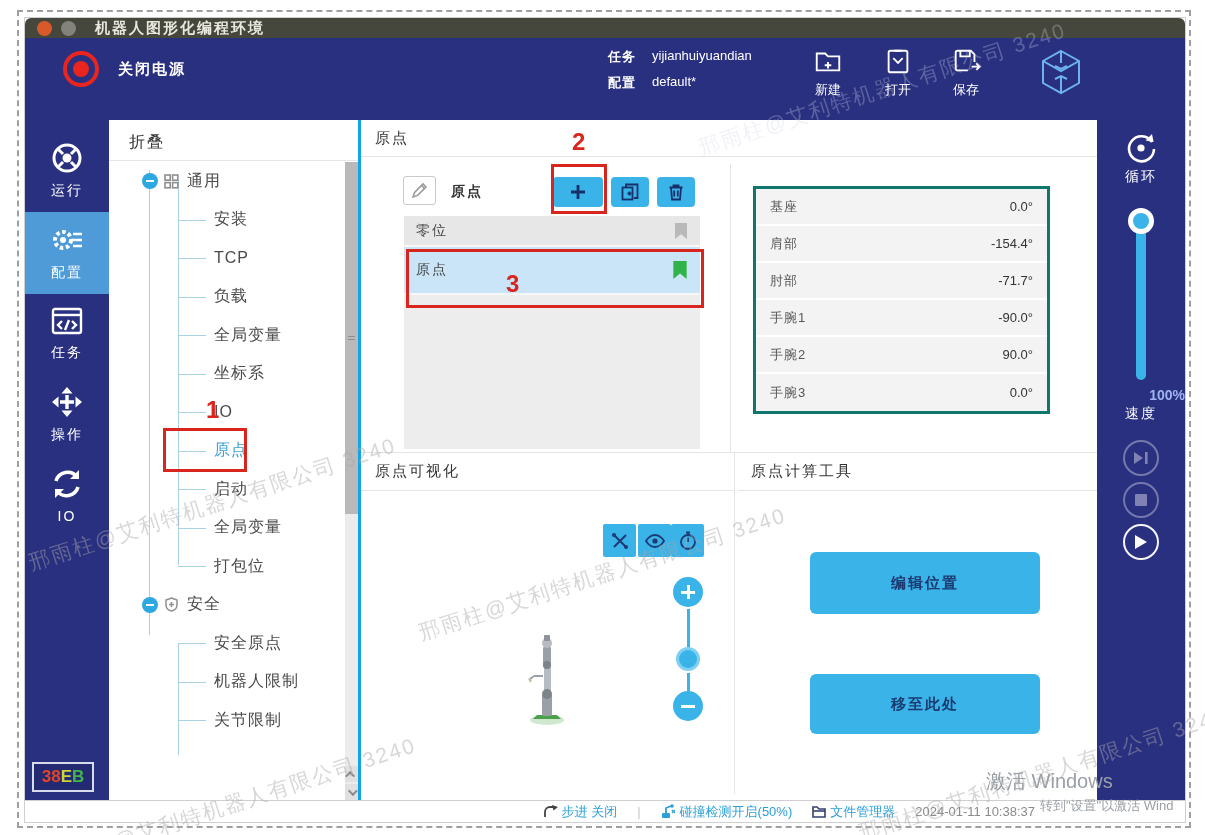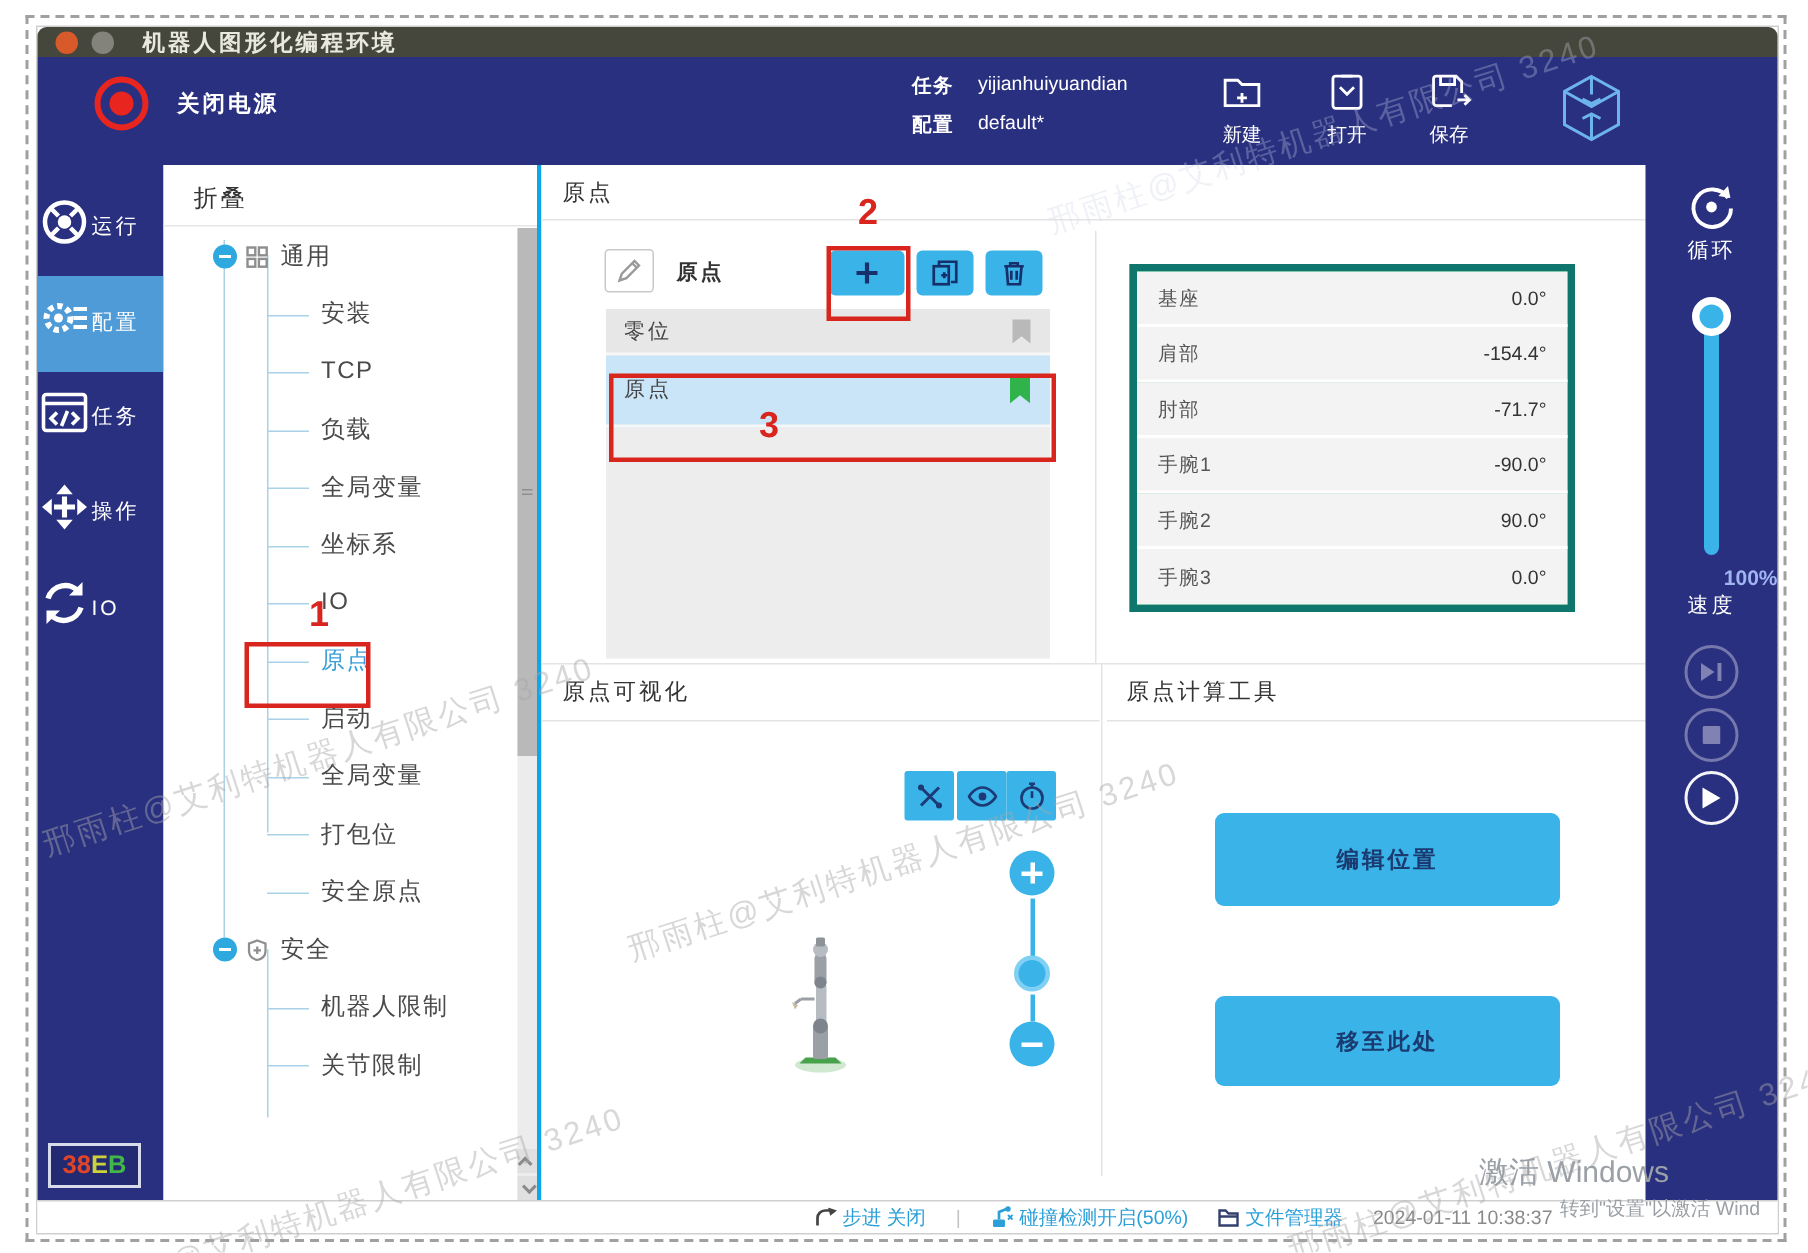--- a/index.html
+++ b/index.html
@@ -6,34 +6,34 @@
 html,body{width:1205px;height:835px}
 body{position:relative;background:#fff;font-family:"Liberation Sans","DejaVu Sans",sans-serif;overflow:hidden}
 .dashed-frame{position:absolute;left:17px;top:10px;width:1174px;height:818px;border:2px dashed #a0a0a0;z-index:0}
 .window{position:absolute;left:25px;top:18px;width:1160px;height:804px;background:#fff;display:flex;flex-direction:column;z-index:1;box-shadow:0 0 0 1px #cfcfcf}
 
 .titlebar{height:20px;background:#46473c;display:flex;align-items:center;padding:0 12px;border-radius:6px 6px 0 0;flex:none}
 .circle-btn{width:15px;height:15px;border-radius:50%;margin-right:9px}
 .close{background:#d85a2b}.min{background:#83837b}
 .wtitle{color:#e8e8de;font-size:15px;font-weight:bold;margin-left:10px;letter-spacing:2px}
 
-.header{height:72px;background:#2a3080;position:relative;flex:none}
+.header{height:82px;background:#2a3080;position:relative;flex:none}
 .power-group{position:absolute;left:35px;top:10px;display:flex;align-items:center;cursor:pointer}
 .power-label{color:#fff;font-weight:bold;font-size:15px;margin-left:16px;letter-spacing:2px}
 .task-info{position:absolute;left:583px;top:10px;color:#fff;font-size:13px}
 .task-info .row{display:flex;margin-bottom:8px}
 .task-info .lab{font-weight:bold;width:44px;letter-spacing:1px}
 .h-action{position:absolute;top:8px;width:70px;display:flex;flex-direction:column;align-items:center;color:#fff;font-size:13px;cursor:pointer}
 .h-action svg{margin-bottom:5px}
 .logo{position:absolute;left:1010px;top:8px}
 
 .body{flex:1;display:flex;min-height:0}
 
 .navrail{width:84px;background:#2a3080;display:flex;flex-direction:column;align-items:center;padding-top:10px;position:relative;flex:none}
-.nav-item{width:100%;padding:10px 0 12px;display:flex;flex-direction:row;align-items:center;color:#fff;font-size:14px;letter-spacing:2px;cursor:pointer}
+.nav-item{width:100%;padding:10px 0 12px;display:flex;flex-direction:column;align-items:center;color:#fff;font-size:14px;letter-spacing:2px;cursor:pointer}
 .nav-item svg{margin-bottom:6px}
 .nav-item.active{background:#4f9bd8}
 .nav-badge{position:absolute;bottom:8px;left:7px;width:62px;height:30px;border:2px solid #d8dcea;display:flex;align-items:center;justify-content:center;font-size:17px;font-weight:bold;background:#232a72}
 .nav-badge .c0,.nav-badge .c1{color:#e0452a}
 .nav-badge .c2{color:#ccd23a}
 .nav-badge .c3{color:#43b649}
 
 .treepanel{width:252px;background:#fff;position:relative;border-right:3px solid #0ea5e9;flex:none}
 .tree-title{padding:12px 0 8px 20px;font-size:16px;color:#333;letter-spacing:2px}
 .tree-sep{position:absolute;left:0;right:0;top:40px;height:1px;background:#e6e6e6}
@@ -65,21 +65,21 @@
 .vline{position:absolute;width:1px;background:#e4e4e4}
 .edit-box{position:absolute;width:33px;height:29px;border:1px solid #c9c9c9;border-radius:3px;display:flex;align-items:center;justify-content:center;background:#fff;cursor:pointer}
 .edit-label{position:absolute;font-size:14px;font-weight:bold;color:#333;letter-spacing:2px}
 .blue-btn{position:absolute;background:#3ab3e8;border:none;border-radius:4px;display:flex;align-items:center;justify-content:center;cursor:pointer}
 .blue-btn.big{border-radius:6px;color:#1a3a70;font-weight:bold;font-size:15px;letter-spacing:2px;font-family:inherit}
 .origin-list{position:absolute;background:#ededed;overflow:hidden}
 .orow{display:flex;align-items:center;padding:0 12px;font-size:14px;color:#444;letter-spacing:2px;border-bottom:2px solid #f7f7f7;cursor:pointer}
 .orow .bm{margin-left:auto}
 .orow.r1{height:31px;background:#e7e7e7}
 .orow.r2{height:48px;background:#c9e5f7}
-.joints{position:absolute;border:5px solid #0f766e;background:#22c55e}
+.joints{position:absolute;border:3px solid #0f766e;background:#f9a8d4}
 .jrow{height:37px;background:#f3f3f3;border-bottom:2px solid #fff;display:flex;align-items:center;padding:0 14px;font-size:13px}
 .jrow:last-child{border-bottom:none}
 .jl{color:#555;letter-spacing:1px}
 .jv{margin-left:auto;color:#333}
 .tool-sq{position:absolute;width:33px;height:33px;background:#3ab3e8;border:none;border-radius:2px;display:flex;align-items:center;justify-content:center;cursor:pointer}
 .zoom-circle{position:absolute;width:30px;height:30px;border-radius:50%;background:#3ab3e8;border:none;display:flex;align-items:center;justify-content:center;cursor:pointer}
 .zoom-circle::before{content:"";width:14px;height:3px;background:#fff}
 .zoom-circle.plus::after{content:"";position:absolute;width:3px;height:14px;background:#fff}
 .zoom-line{position:absolute;width:3px;background:#3ab3e8}
 .zoom-handle{position:absolute;width:24px;height:24px;border-radius:50%;background:#3ab3e8;border:3px solid #7fd0f2;cursor:grab}
@@ -260,31 +260,31 @@
           </div>
         <div class="trow child">
             <span>启动</span>
           </div>
         <div class="trow child">
             <span>全局变量</span>
           </div>
         <div class="trow child">
             <span>打包位</span>
           </div>
-        <div class="trow child">
-            <span>安全原点</span>
-          </div>
         <div class="trow parent">
           <span class="toggle"></span>
           <svg class="ticon" width="15" height="15" viewBox="0 0 15 15" fill="none" stroke="#8e8e8e" stroke-width="1.5">
             <path d="M7.5 1 13 3v5c0 3.2-2.4 5.3-5.5 6C4.4 13.3 2 11.2 2 8V3z"></path>
               <path d="M7.5 5v5M5 7.5h5"></path>
           </svg>
           <span class="plabel">安全</span>
         </div>
+        <div class="trow child">
+            <span>安全原点</span>
+          </div>
         <div class="trow child">
             <span>机器人限制</span>
           </div>
         <div class="trow child">
             <span>关节限制</span>
           </div>
       </div>
       <div class="scrollbar">
         <div class="sthumb"></div>
         <div class="sbtn up">

